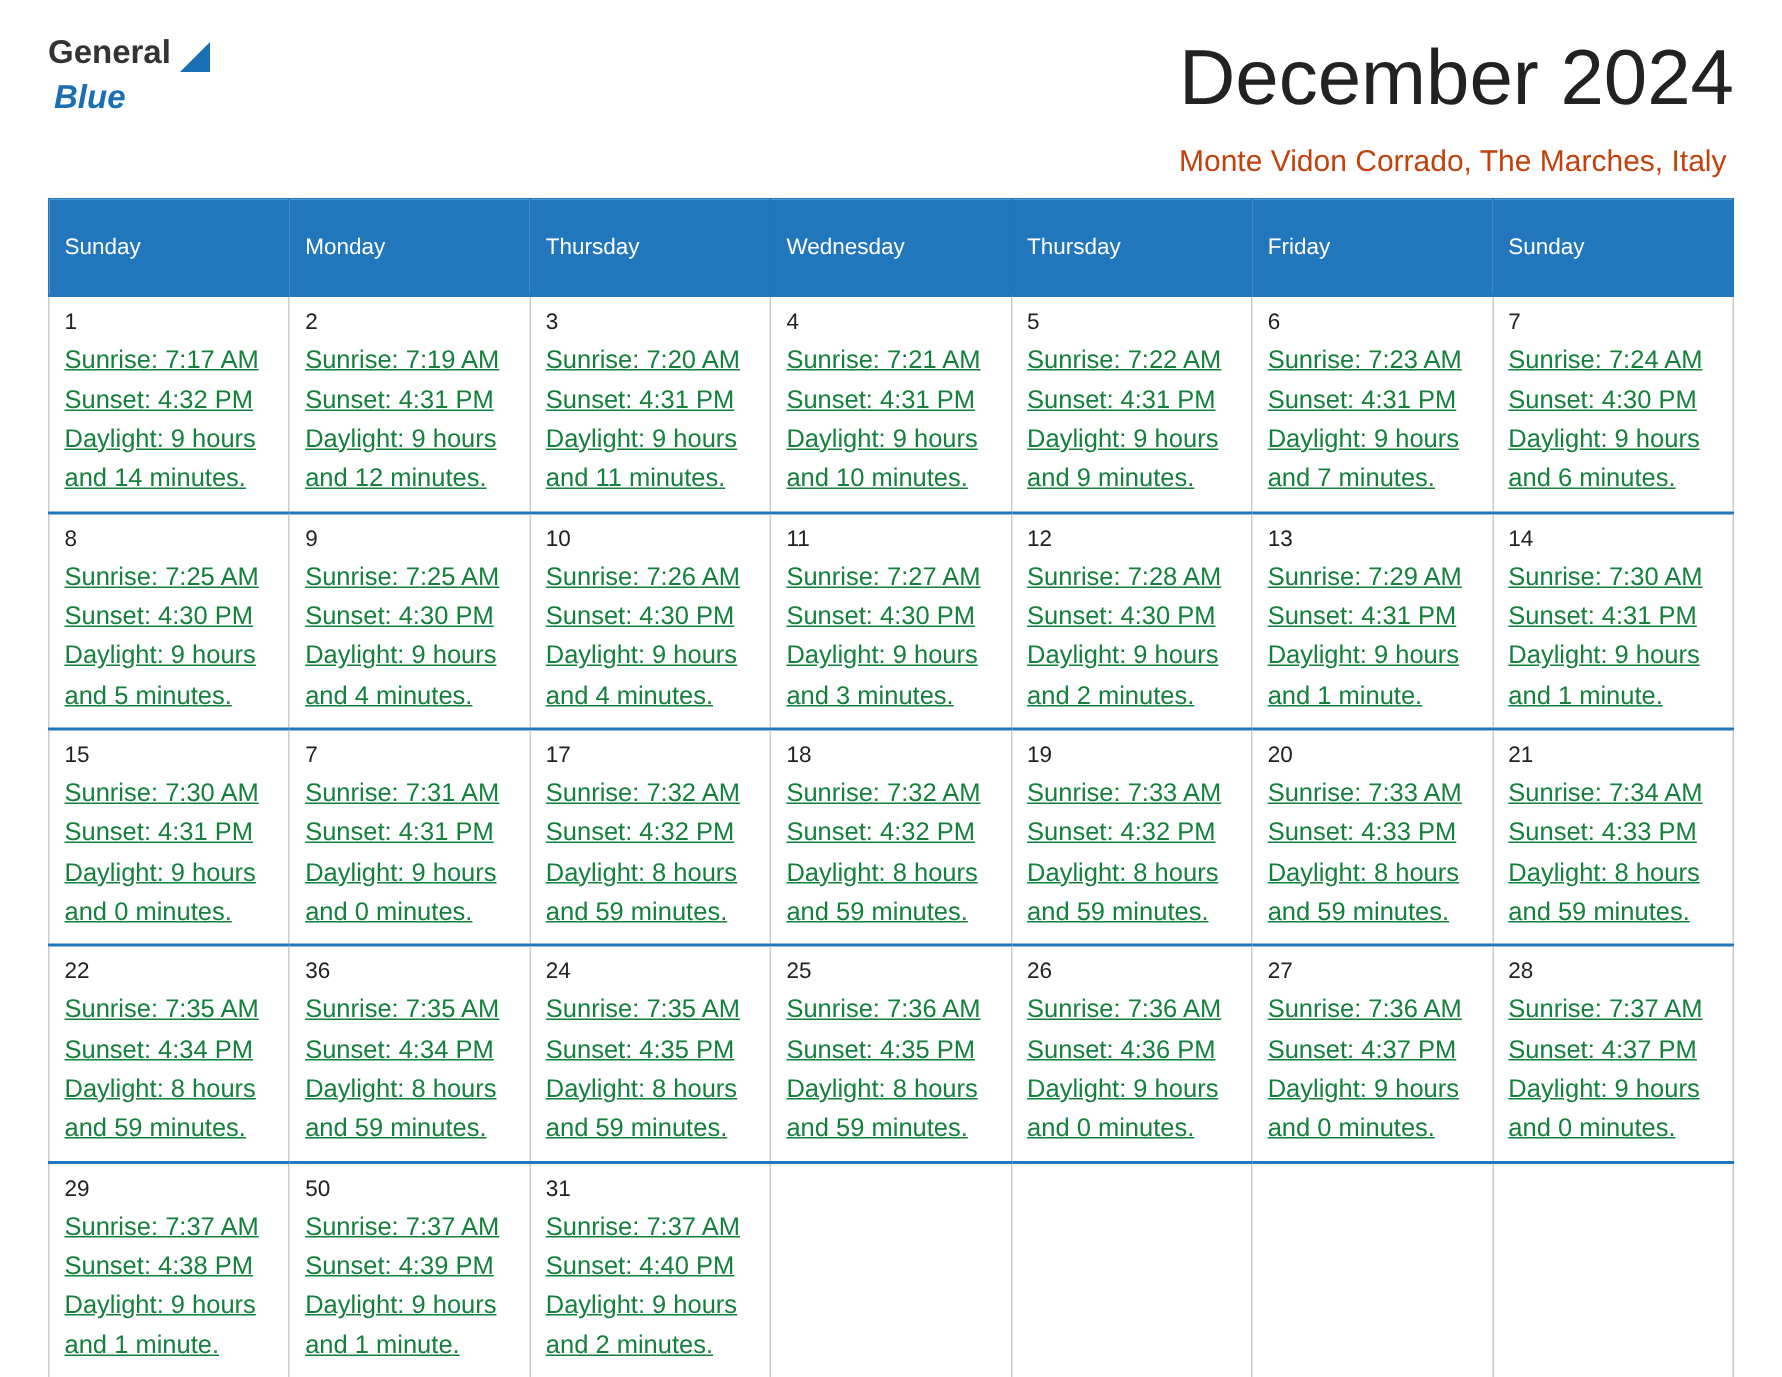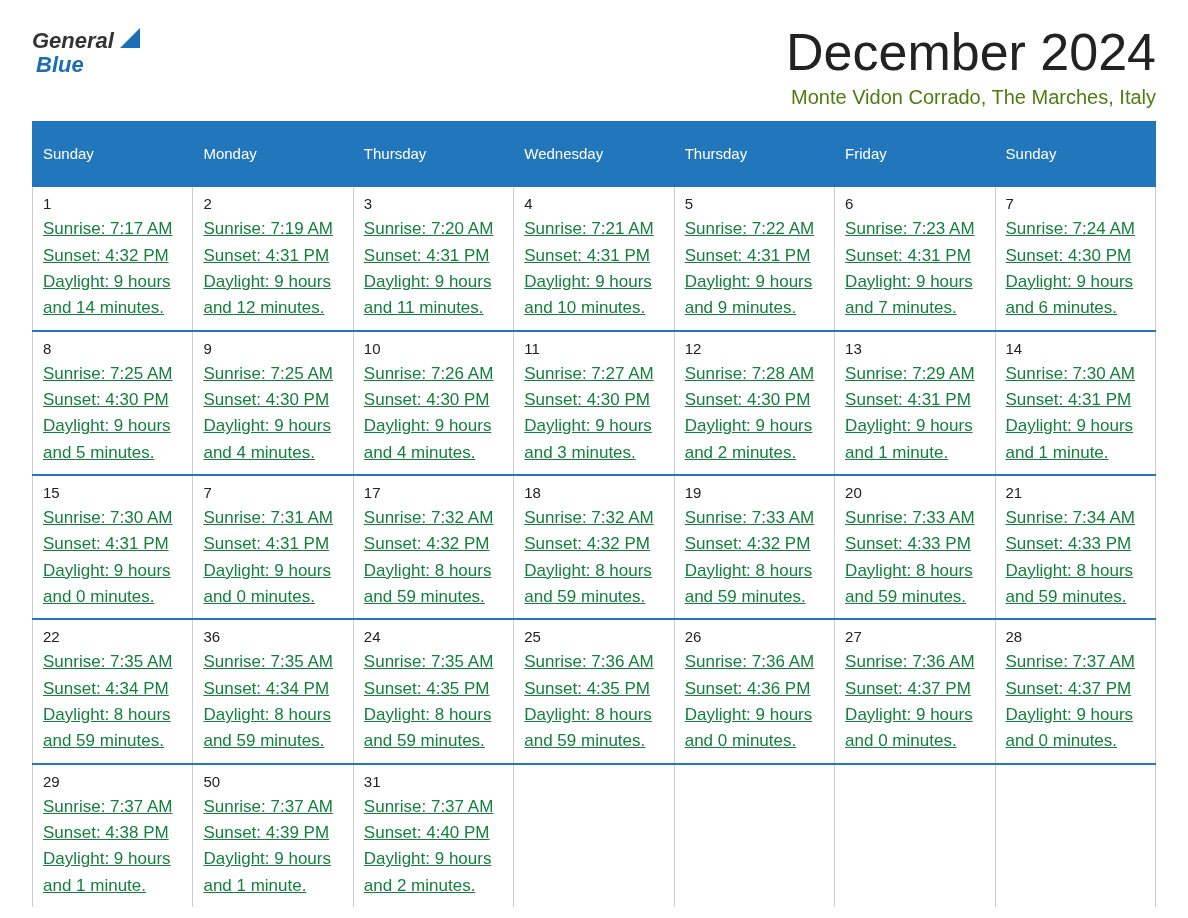--- a/index.html
+++ b/index.html
@@ -31,43 +31,42 @@
       margin-right: 2px;
       vertical-align: middle;
     }
     .logo-wrapper {
       display: flex;
       flex-direction: column;
       align-items: flex-start;
     }
     .logo-line1 {
       display: flex;
-      align-items: flex-end;
-      font-style: italic;
+      align-items: flex-start;
     }
     .logo-line2 {
       color: #1a6eb5;
       font-size: 22px;
       font-weight: bold;
       margin-left: 4px;
       font-style: italic;
     }
     .title-block {
-      text-align: right;
+      text-align: left;
     }
     .main-title {
       font-size: 52px;
       font-weight: normal;
       color: #222;
       line-height: 1.1;
     }
     .subtitle {
       font-size: 20px;
-      color: #4d7c0f;
-      margin-top: 5px;
+      color: #c2410c;
+      margin-top: 16px;
     }
     table {
       width: 100%;
       border-collapse: collapse;
       margin-top: 12px;
       font-size: 13.5px;
     }
     thead tr {
       background-color: #2176bc;
       color: #fff;

